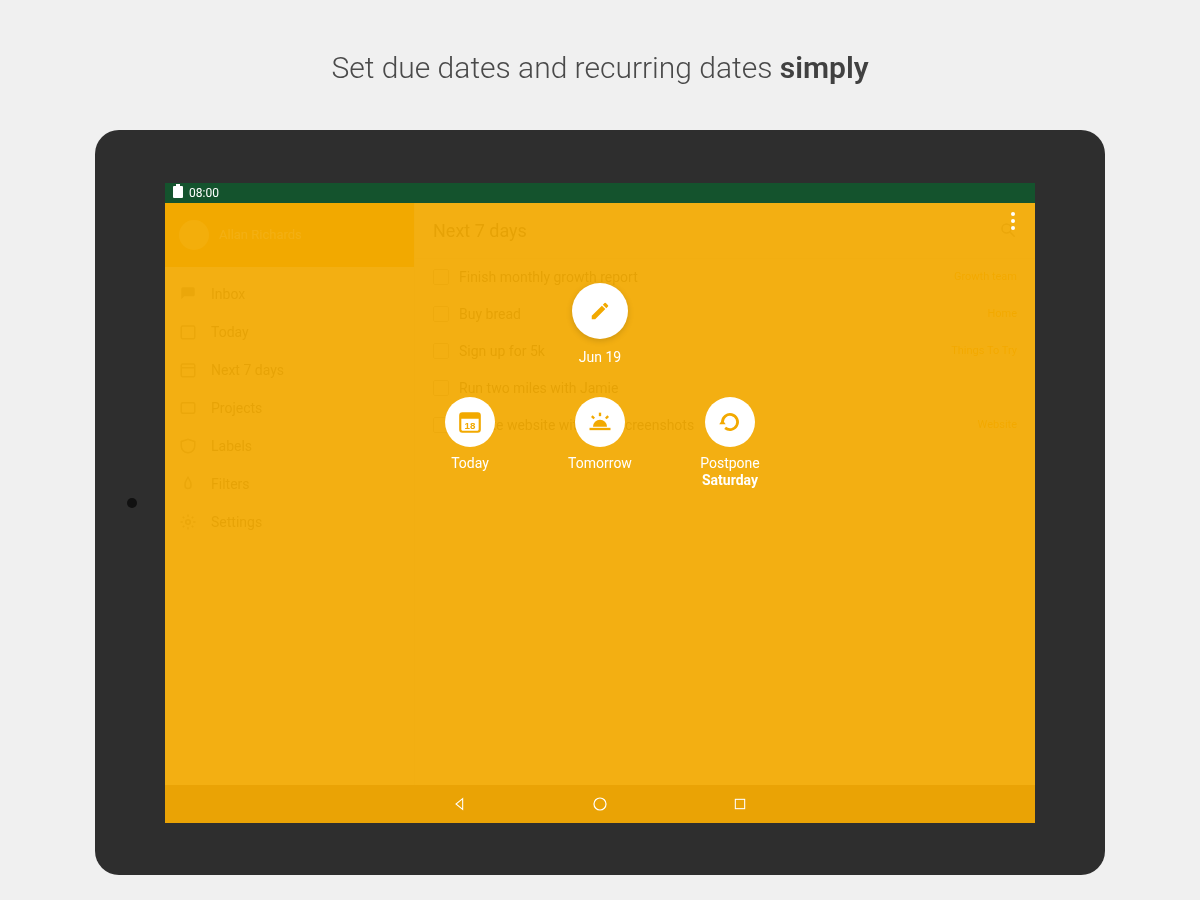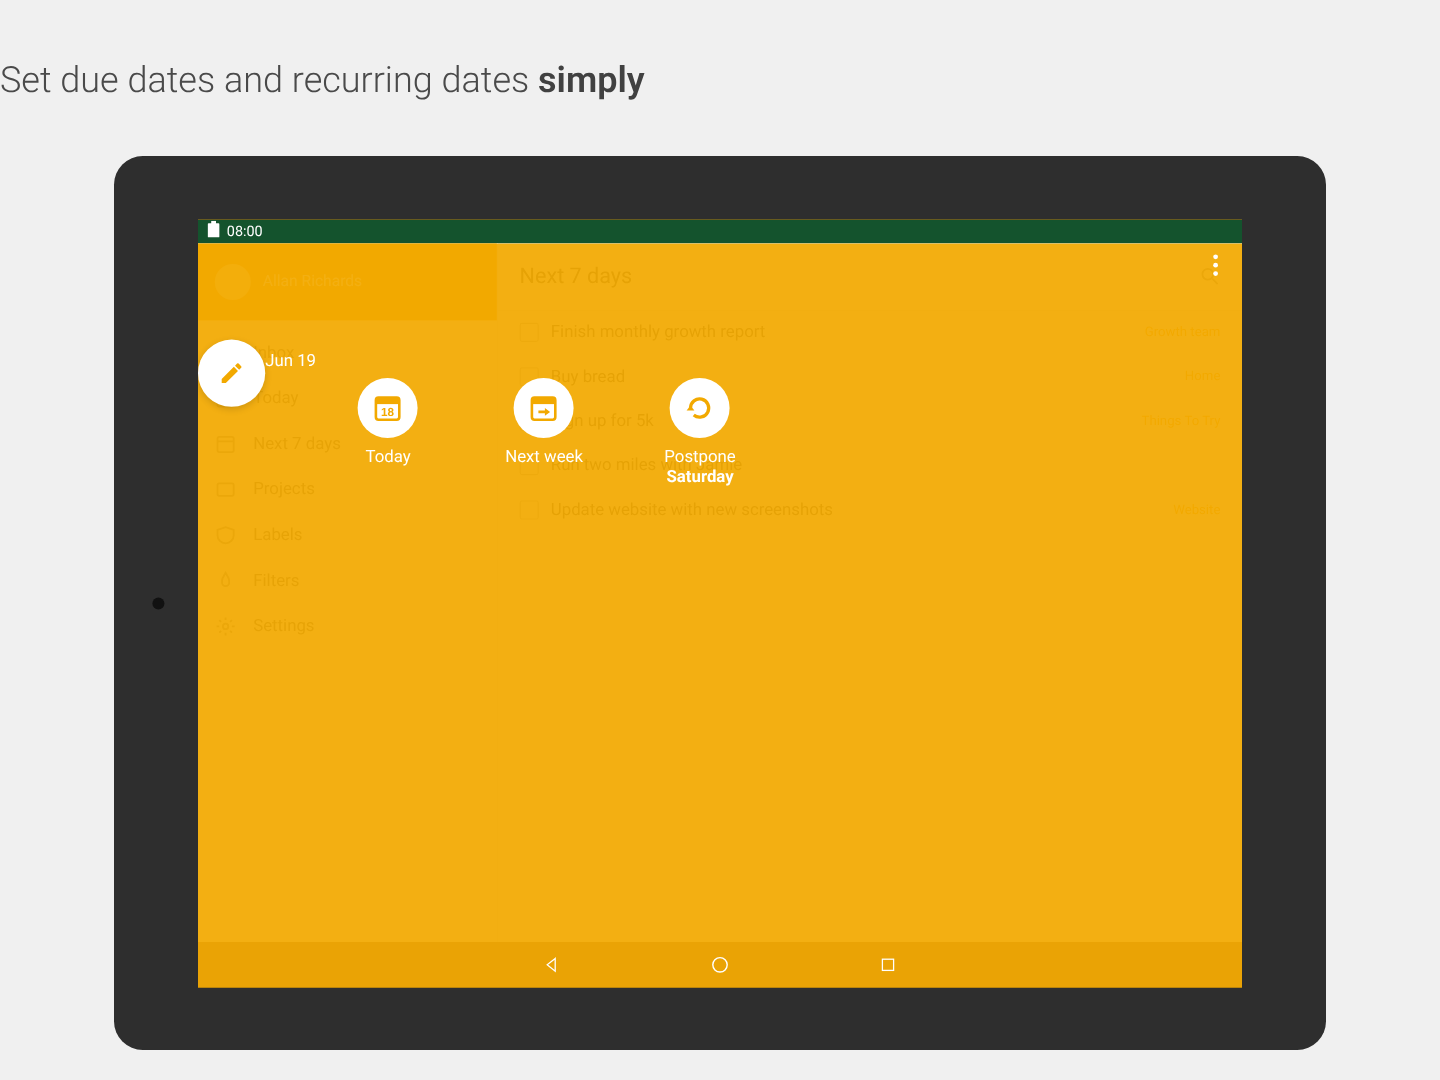--- a/index.html
+++ b/index.html
@@ -3,21 +3,21 @@
 <meta charset="utf-8">
 <style>
   * { box-sizing: border-box; margin: 0; padding: 0; }
   html, body { width: 1200px; height: 900px; }
   body {
     background: #f0f0f0;
     font-family: Roboto, "Helvetica Neue", Arial, sans-serif;
     overflow: hidden;
   }
   .marketing-title {
-    text-align: left;
+    text-align: center;
     font-size: 30px;
     color: #4a4a4a;
     font-weight: 300;
     margin-top: 50px;
     margin-bottom: 45px;
   }
   .marketing-title b { font-weight: 600; color: #414141; }
 
   
   .tablet {
@@ -144,21 +144,22 @@
   .kebab { width: 28px; height: 28px; display:flex; flex-direction:column; align-items:center; justify-content:center; gap:3px; }
   .kebab span { width:4px;height:4px;border-radius:50%;background:#fff; }
 
   
   .overlay {
     position: absolute;
     top: 20px; left: 0; right: 0; bottom: 38px;
     background: rgba(242,169,0,0.93);
     z-index: 20;
     display:flex;
-    align-items:flex-start;
+    flex-direction:column;
+    align-items:center;
     padding-top: 80px;
   }
   .fab-edit {
     width: 56px; height:56px;
     border-radius:50%;
     background:#fff;
     display:flex; align-items:center; justify-content:center;
     box-shadow: 0 2px 6px rgba(0,0,0,.15);
   }
   .current-date-label {
@@ -316,27 +317,31 @@
             <svg width="26" height="26" viewBox="0 0 24 24">
               <rect x="3" y="4" width="18" height="17" rx="2" fill="none" stroke="#f2a900" stroke-width="2"></rect>
               <rect x="3" y="4" width="18" height="5" fill="#f2a900"></rect>
               <text x="12" y="18" text-anchor="middle" font-size="9" font-weight="700" fill="#f2a900" font-family="Arial">18</text>
             </svg>
           </div>
           <span>Today</span>
         </div>
         <div class="opt">
           <div class="circle">
-            <svg width="26" height="26" viewBox="0 0 24 24">
-              <rect x="3" y="4" width="18" height="17" rx="2" fill="none" stroke="#f2a900" stroke-width="2"></rect>
-              <rect x="3" y="4" width="18" height="5" fill="#f2a900"></rect>
-              <path fill="#f2a900" d="M8 14h5v-2l4 3-4 3v-2H8z"></path>
+            <svg width="28" height="28" viewBox="0 0 24 24">
+              <path fill="#f2a900" d="M6 16a6 6 0 0 1 12 0H6z"></path>
+              <line x1="3" y1="18" x2="21" y2="18" stroke="#f2a900" stroke-width="2"></line>
+              <g stroke="#f2a900" stroke-width="2">
+                <line x1="12" y1="4" x2="12" y2="7"></line>
+                <line x1="5" y1="7" x2="7" y2="9"></line>
+                <line x1="19" y1="7" x2="17" y2="9"></line>
+              </g>
             </svg>
           </div>
-          <span class="nowrap">Next week</span>
+          <span>Tomorrow</span>
         </div>
 
         <div class="opt">
           <div class="circle">
             <svg width="26" height="26" viewBox="0 0 24 24">
               <path fill="none" stroke="#f2a900" stroke-width="2.5" d="M5 12a7 7 0 1 1 2.5 5.4"></path>
               <path fill="#f2a900" d="M5 10l-3 4h6z"></path>
             </svg>
           </div>
           <span>Postpone</span>

